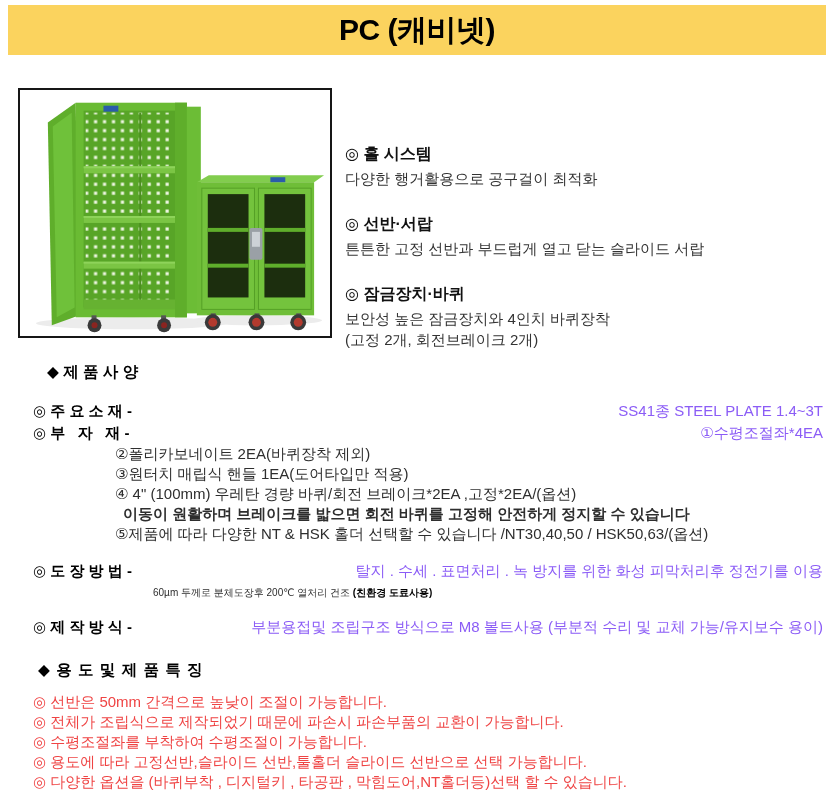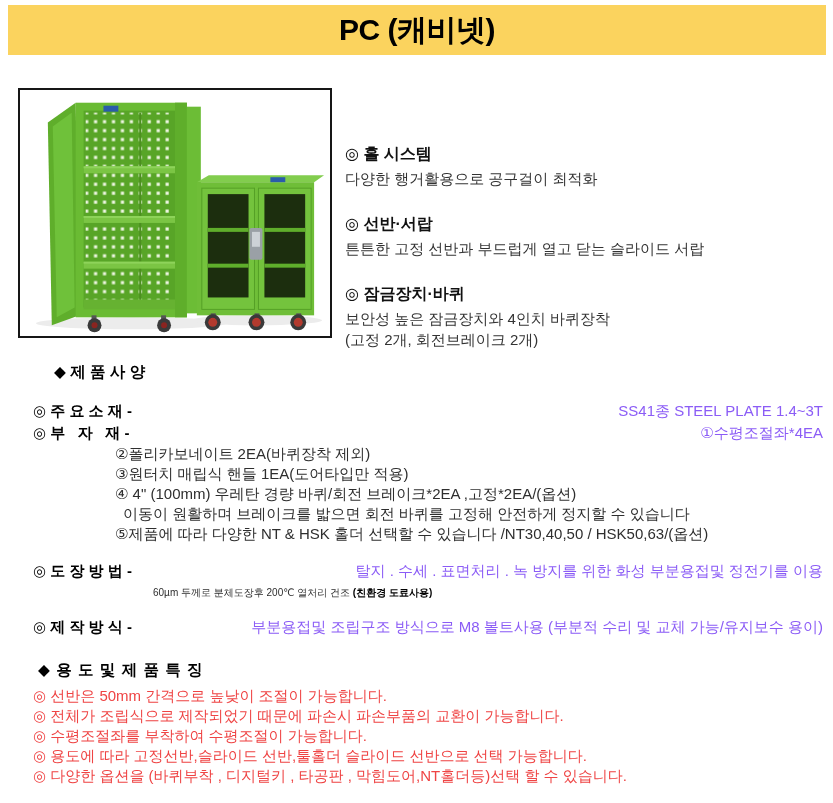--- a/index.html
+++ b/index.html
@@ -19,31 +19,31 @@
 
   
   .features { position:absolute; left:345px; top:143px; width:478px; }
   .feature { margin-bottom:24px; }
   .feature-title { font-size:16px; font-weight:700; color:#111; line-height:22px; margin-bottom:3px; }
   .feature-line { font-size:15px; line-height:21px; color:#333; }
 
   
   .lower { position:absolute; left:33px; top:362px; width:790px; }
   .sec-heading { font-size:15.5px; font-weight:700; color:#000; line-height:20px; }
-  .spec-heading { margin-left:21px; margin-bottom:18px; }
+  .spec-heading { margin-left:14px; margin-bottom:18px; }
   .spec-row { display:flex; font-size:15px; line-height:22px; }
   .spec-label { flex:0 0 120px; font-weight:700; color:#000; white-space:pre; }
   .spec-value { flex:1; color:#8b5cf6;text-align:right; }
   .sub-item { font-size:15px; line-height:20px; margin-left:82px; color:#2e2e2e; }
-  .sub-item.deep { margin-left:90px; }
+  .sub-item.deep { margin-left:90px;font-weight:bold; }
   .paint-block { margin-top:16px; }
   .paint-line2 { margin-left:120px; font-size:10px; line-height:22px; }
   .bold-note { font-weight:700; color:#000; }
   .build-block { margin-top:12px; }
-  .usage-heading { margin-top:22px; margin-left:5px; margin-bottom:6px; letter-spacing:1px; }
+  .usage-heading { margin-top:22px; margin-left:5px; margin-bottom:12px; letter-spacing:1px; }
   .usage-item { font-size:15px; line-height:20px; color:#ef4444; }
 </style>
 </head>
 <body>
 
 <div class="page">
 
   <div class="banner">
     <h1>PC (캐비넷)</h1>
   </div>
@@ -146,21 +146,21 @@
 
     <div class="sub-item">②폴리카보네이트 2EA(바퀴장착 제외)</div>
     <div class="sub-item">③원터치 매립식 핸들 1EA(도어타입만 적용)</div>
     <div class="sub-item">④ 4" (100mm) 우레탄 경량 바퀴/회전 브레이크*2EA ,고정*2EA/(옵션)</div>
     <div class="sub-item deep">이동이 원활하며 브레이크를 밟으면 회전 바퀴를 고정해 안전하게  정지할 수 있습니다</div>
     <div class="sub-item">⑤제품에 따라 다양한 NT &amp; HSK 홀더 선택할 수 있습니다 /NT30,40,50 / HSK50,63/(옵션)</div>
 
     <div class="paint-block">
       <div class="spec-row">
         <div class="spec-label">◎ 도 장 방 법 -</div>
-        <div class="spec-value">탈지 . 수세 . 표면처리 . 녹 방지를 위한 화성 부분용접및 정전기를 이용</div>
+        <div class="spec-value">탈지 . 수세 . 표면처리 . 녹 방지를 위한 화성 피막처리후 정전기를 이용</div>
       </div>
       <div class="paint-line2">
         <span>60µm 두께로 분체도장후 200℃ 열처리 건조 </span><span class="bold-note">(친환경 도료사용)</span>
       </div>
     </div>
 
     <div class="spec-row build-block">
       <div class="spec-label">◎ 제 작 방 식 -</div>
       <div class="spec-value">부분용접및 조립구조 방식으로 M8 볼트사용 (부분적 수리 및 교체 가능/유지보수 용이)</div>
     </div>

